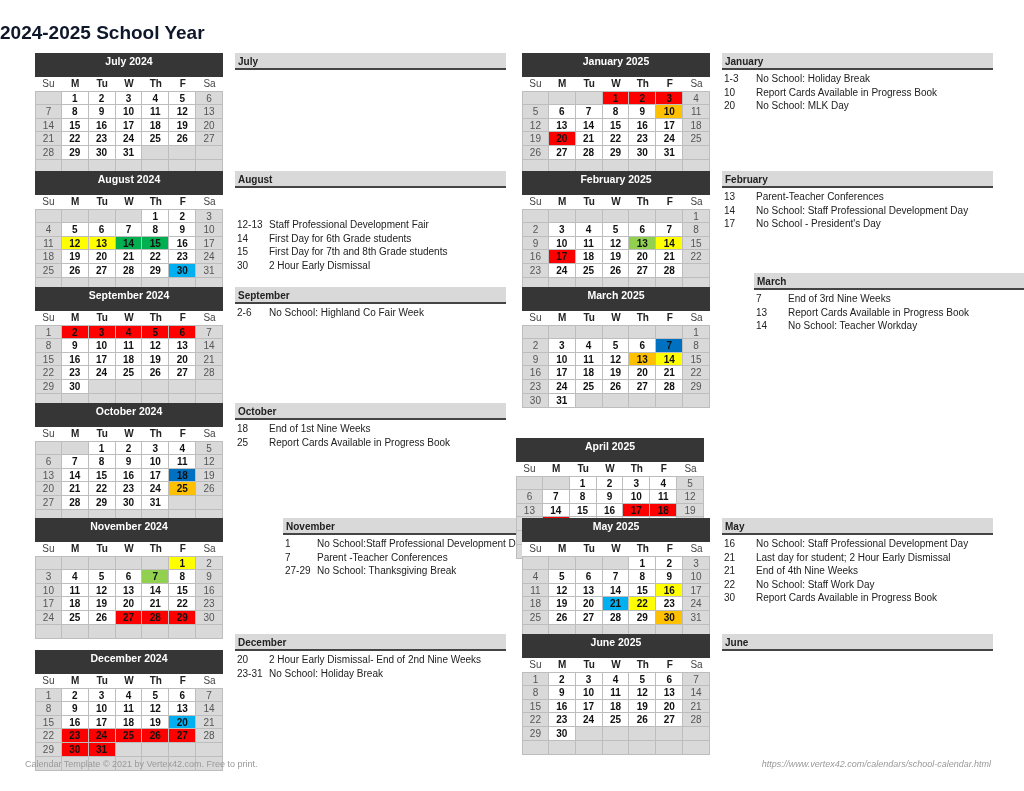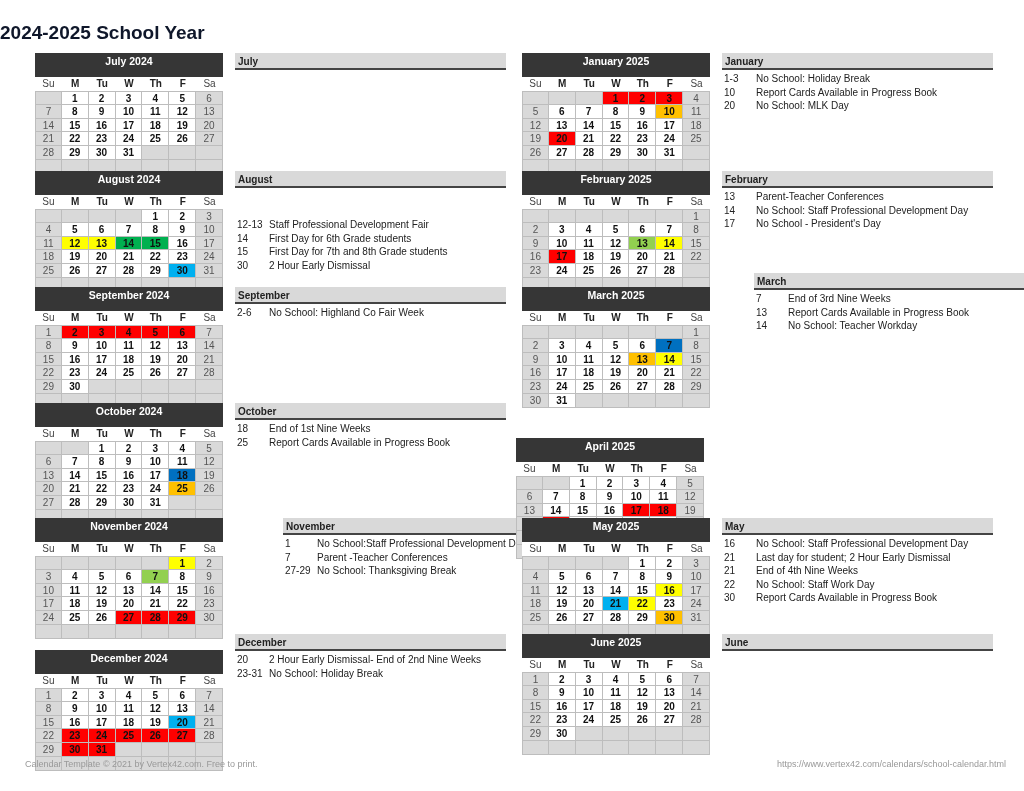--- a/index.html
+++ b/index.html
@@ -837,13 +837,13 @@
         <div class="cell blank"></div>
       </div>
     </div>
     <div class="notes" style="left: 722px; top: 634px;">
       <div class="notes-head">June</div>
       <div style="padding-top: 2px;"></div>
     </div>
   </div>
 
 <div class="footer" style="left:25px;">Calendar Template © 2021 by Vertex42.com. Free to print.</div>
-<div class="footer" style="right:18px;">https://www.vertex42.com/calendars/school-calendar.html</div>
+<div class="footer" style="right:33px;font-style:italic;">https://www.vertex42.com/calendars/school-calendar.html</div>
 
 </body></html>

